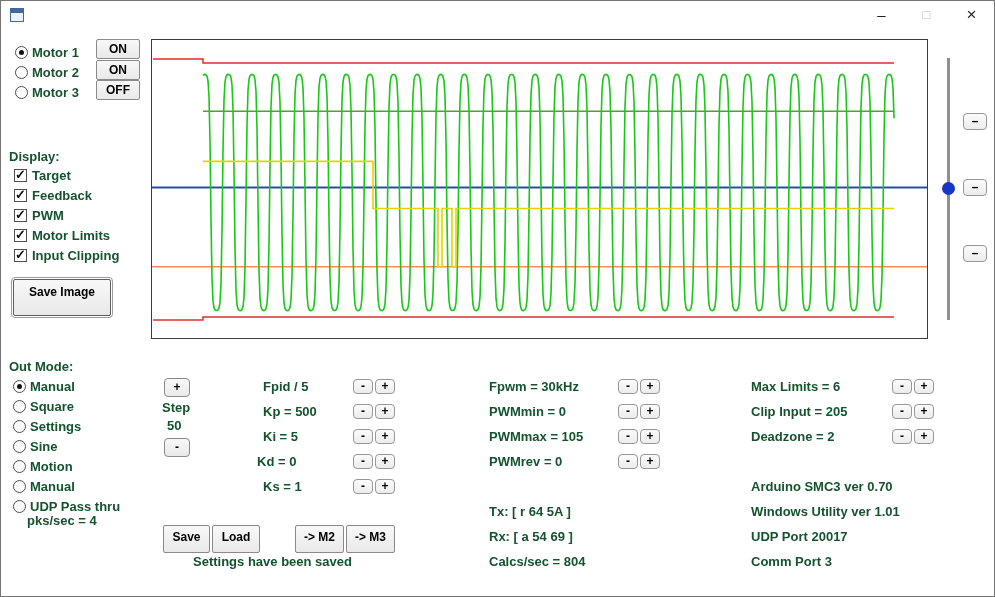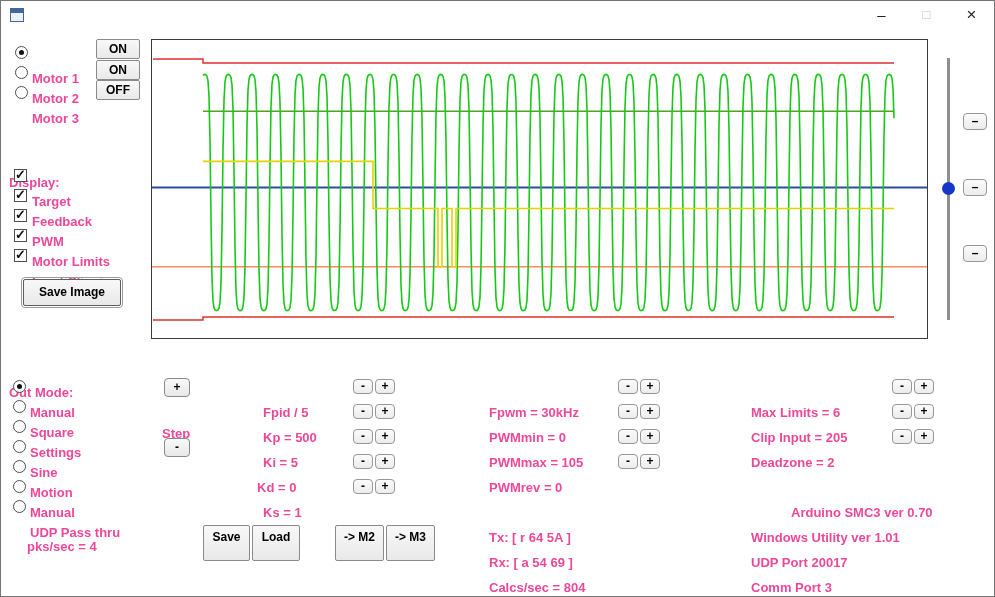--- a/index.html
+++ b/index.html
@@ -9,27 +9,27 @@
 
   .titlebar { position: absolute; left: 0; top: 0; width: 100%; height: 28px; background: #ffffff; }
   .app-icon { position: absolute; left: 9px; top: 7px; width: 14px; height: 14px; border: 1px solid #44679a; background: #eaf1f8; }
   .app-icon::before { content: ""; position: absolute; left: 0; top: 0; width: 12px; height: 4px; background: #44679a; }
   .title-text { position: absolute; left: 32px; top: 7px; font-size: 13px; color: #000; white-space: nowrap; }
   .winbtn { position: absolute; top: 0; width: 45px; height: 28px; text-align: center; line-height: 28px; font-size: 15px; color: #222; cursor: default; }
   .winbtn.min { right: 90px; }
   .winbtn.max { right: 45px; color: #c0c0c0; font-size: 13px; }
   .winbtn.close { right: 0; font-size: 17px; }
 
-  .lbl { position: absolute; font-size: 13px; font-weight: bold; color: #ec4899; white-space: nowrap; line-height: 15px; margin-top: 26px; }
+  .lbl { position: absolute; font-size: 13px; font-weight: bold; color: #14532d; white-space: nowrap; line-height: 15px; }
 
   .btn { position: absolute; background: linear-gradient(#f8f8f8, #e9e9e9); border: 1px solid #8a8a8a; border-radius: 2px; font-size: 12px; font-weight: bold; color: #000; text-align: center; cursor: default; }
   .btn-power { width: 44px; height: 20px; line-height: 18px; }
-  .btn-save-image { left: 22px; top: 278px; width: 98px; height: 27px; line-height: 25px; border: 1px solid #5e5e5e; outline: 1px solid #9c9c9c; outline-offset: 1px; }
+  .btn-save-image { left: 12px; top: 278px; width: 98px; height: 37px; line-height: 25px; border: 1px solid #5e5e5e; outline: 1px solid #9c9c9c; outline-offset: 1px; }
   .btn-step { width: 26px; height: 19px; line-height: 17px; border-radius: 4px; }
-  .btn-action { height: 36px; line-height: 22px; font-size: 12px; margin-left: 40px; }
+  .btn-action { height: 28px; line-height: 22px; font-size: 12px; }
 
   .spin { position: absolute; width: 20px; height: 15px; background: linear-gradient(#fbfbfb, #ececec); border: 1px solid #979797; border-radius: 4px; font-size: 12px; font-weight: bold; line-height: 12px; text-align: center; cursor: default; }
 
   .radio { position: absolute; width: 13px; height: 13px; border: 1px solid #4e4e4e; border-radius: 50%; background: #fff; }
   .radio.on::after { content: ""; position: absolute; left: 3px; top: 3px; width: 5px; height: 5px; border-radius: 50%; background: #101010; }
 
   .check { position: absolute; width: 13px; height: 13px; border: 1px solid #4e4e4e; background: #fff; }
   .check.on::after { content: "\2713"; position: absolute; left: 0px; top: -3px; font-size: 13px; font-weight: bold; color: #111; }
 
   .scope { position: absolute; left: 150px; top: 38px; width: 777px; height: 300px; background: #ffffff; border: 1px solid #3d3d3d; }
@@ -131,20 +131,21 @@
   <div class="spin" style="left:352px;top:453px">-</div>
   <div class="spin" style="left:374px;top:453px">+</div>
   <span class="lbl" style="left:262px;top:478px">Ks = 1</span>
   <div class="spin" style="left:352px;top:478px">-</div>
   <div class="spin" style="left:374px;top:478px">+</div>
 
   <div class="btn btn-action" style="left:162px;top:524px;width:47px">Save</div>
   <div class="btn btn-action" style="left:211px;top:524px;width:48px">Load</div>
   <div class="btn btn-action" style="left:294px;top:524px;width:49px">-&gt; M2</div>
   <div class="btn btn-action" style="left:345px;top:524px;width:49px">-&gt; M3</div>
+  <span class="lbl" style="left:192px;top:553px">Settings have been saved</span>
 
   <span class="lbl" style="left:488px;top:378px">Fpwm = 30kHz</span>
   <div class="spin" style="left:617px;top:378px">-</div>
   <div class="spin" style="left:639px;top:378px">+</div>
   <span class="lbl" style="left:488px;top:403px">PWMmin = 0</span>
   <div class="spin" style="left:617px;top:403px">-</div>
   <div class="spin" style="left:639px;top:403px">+</div>
   <span class="lbl" style="left:488px;top:428px">PWMmax = 105</span>
   <div class="spin" style="left:617px;top:428px">-</div>
   <div class="spin" style="left:639px;top:428px">+</div>
@@ -159,18 +160,18 @@
   <span class="lbl" style="left:750px;top:378px">Max Limits = 6</span>
   <div class="spin" style="left:891px;top:378px">-</div>
   <div class="spin" style="left:913px;top:378px">+</div>
   <span class="lbl" style="left:750px;top:403px">Clip Input = 205</span>
   <div class="spin" style="left:891px;top:403px">-</div>
   <div class="spin" style="left:913px;top:403px">+</div>
   <span class="lbl" style="left:750px;top:428px">Deadzone = 2</span>
   <div class="spin" style="left:891px;top:428px">-</div>
   <div class="spin" style="left:913px;top:428px">+</div>
 
-  <span class="lbl" style="left:790px;top:478px">Arduino SMC3 ver 0.70</span>
+  <span class="lbl" style="left:750px;top:478px">Arduino SMC3 ver 0.70</span>
   <span class="lbl" style="left:750px;top:503px">Windows Utility ver 1.01</span>
   <span class="lbl" style="left:750px;top:528px">UDP Port 20017</span>
   <span class="lbl" style="left:750px;top:553px">Comm Port 3</span>
 
 </div>
 
 </body></html>

